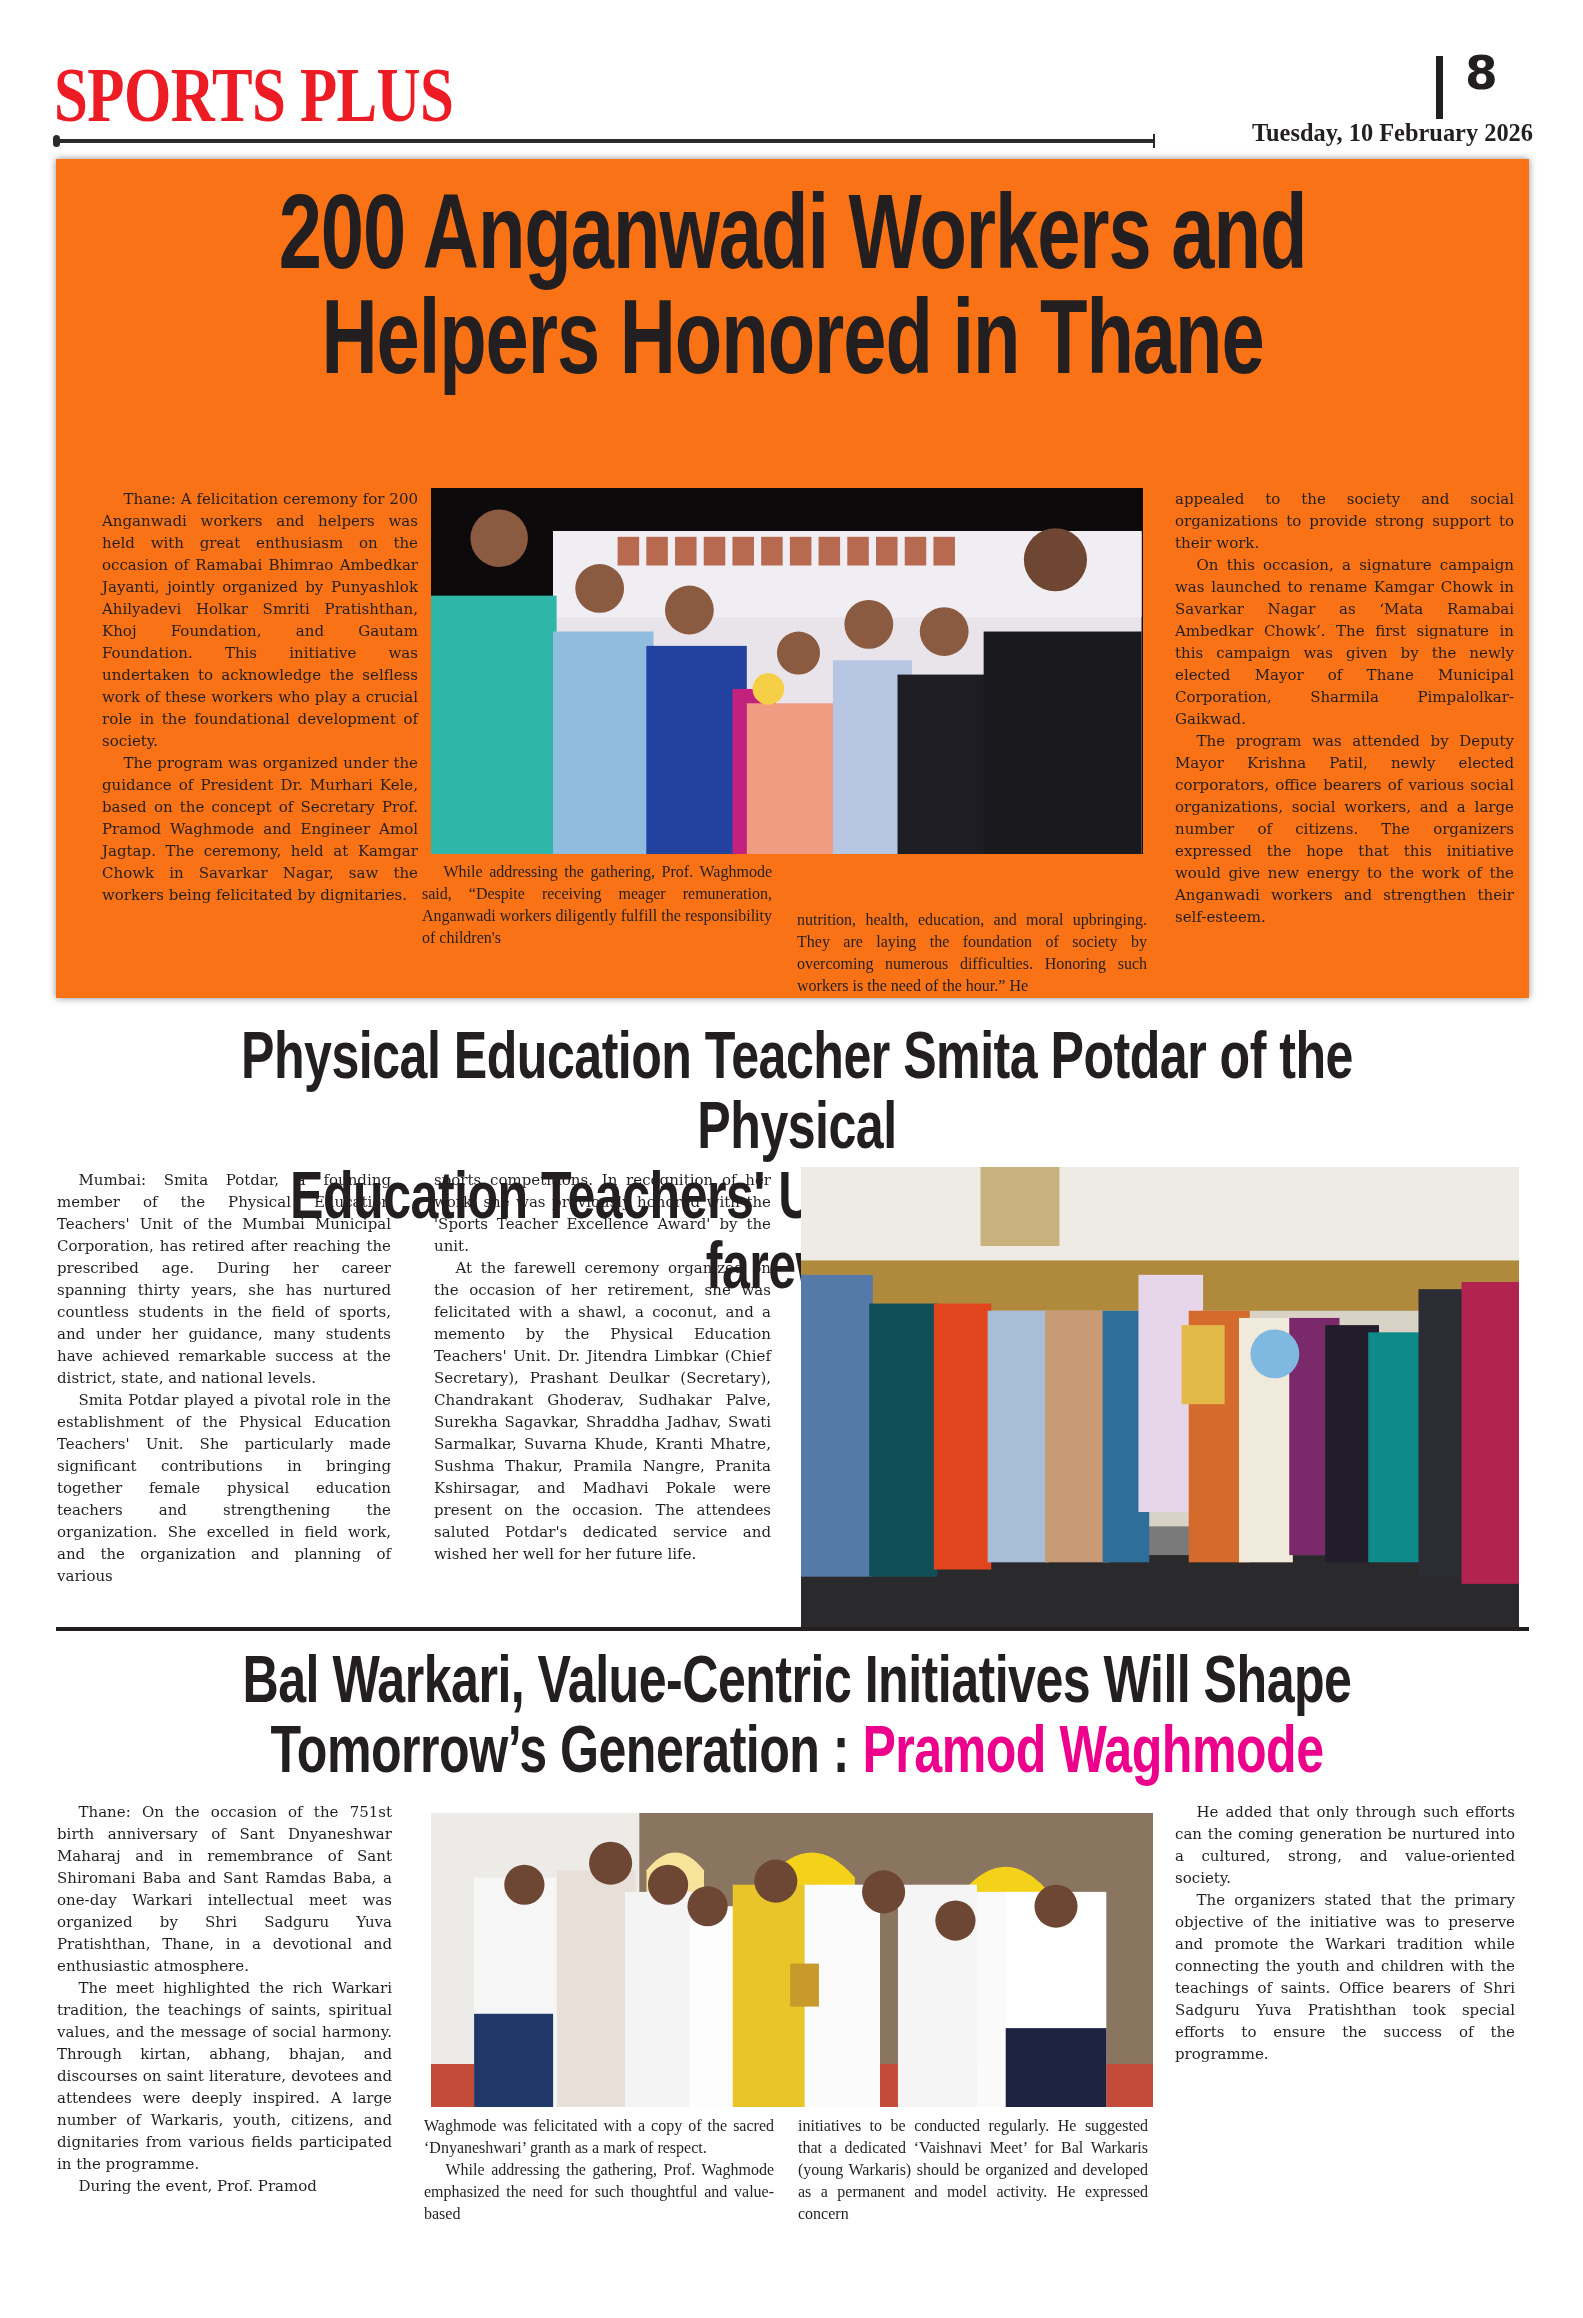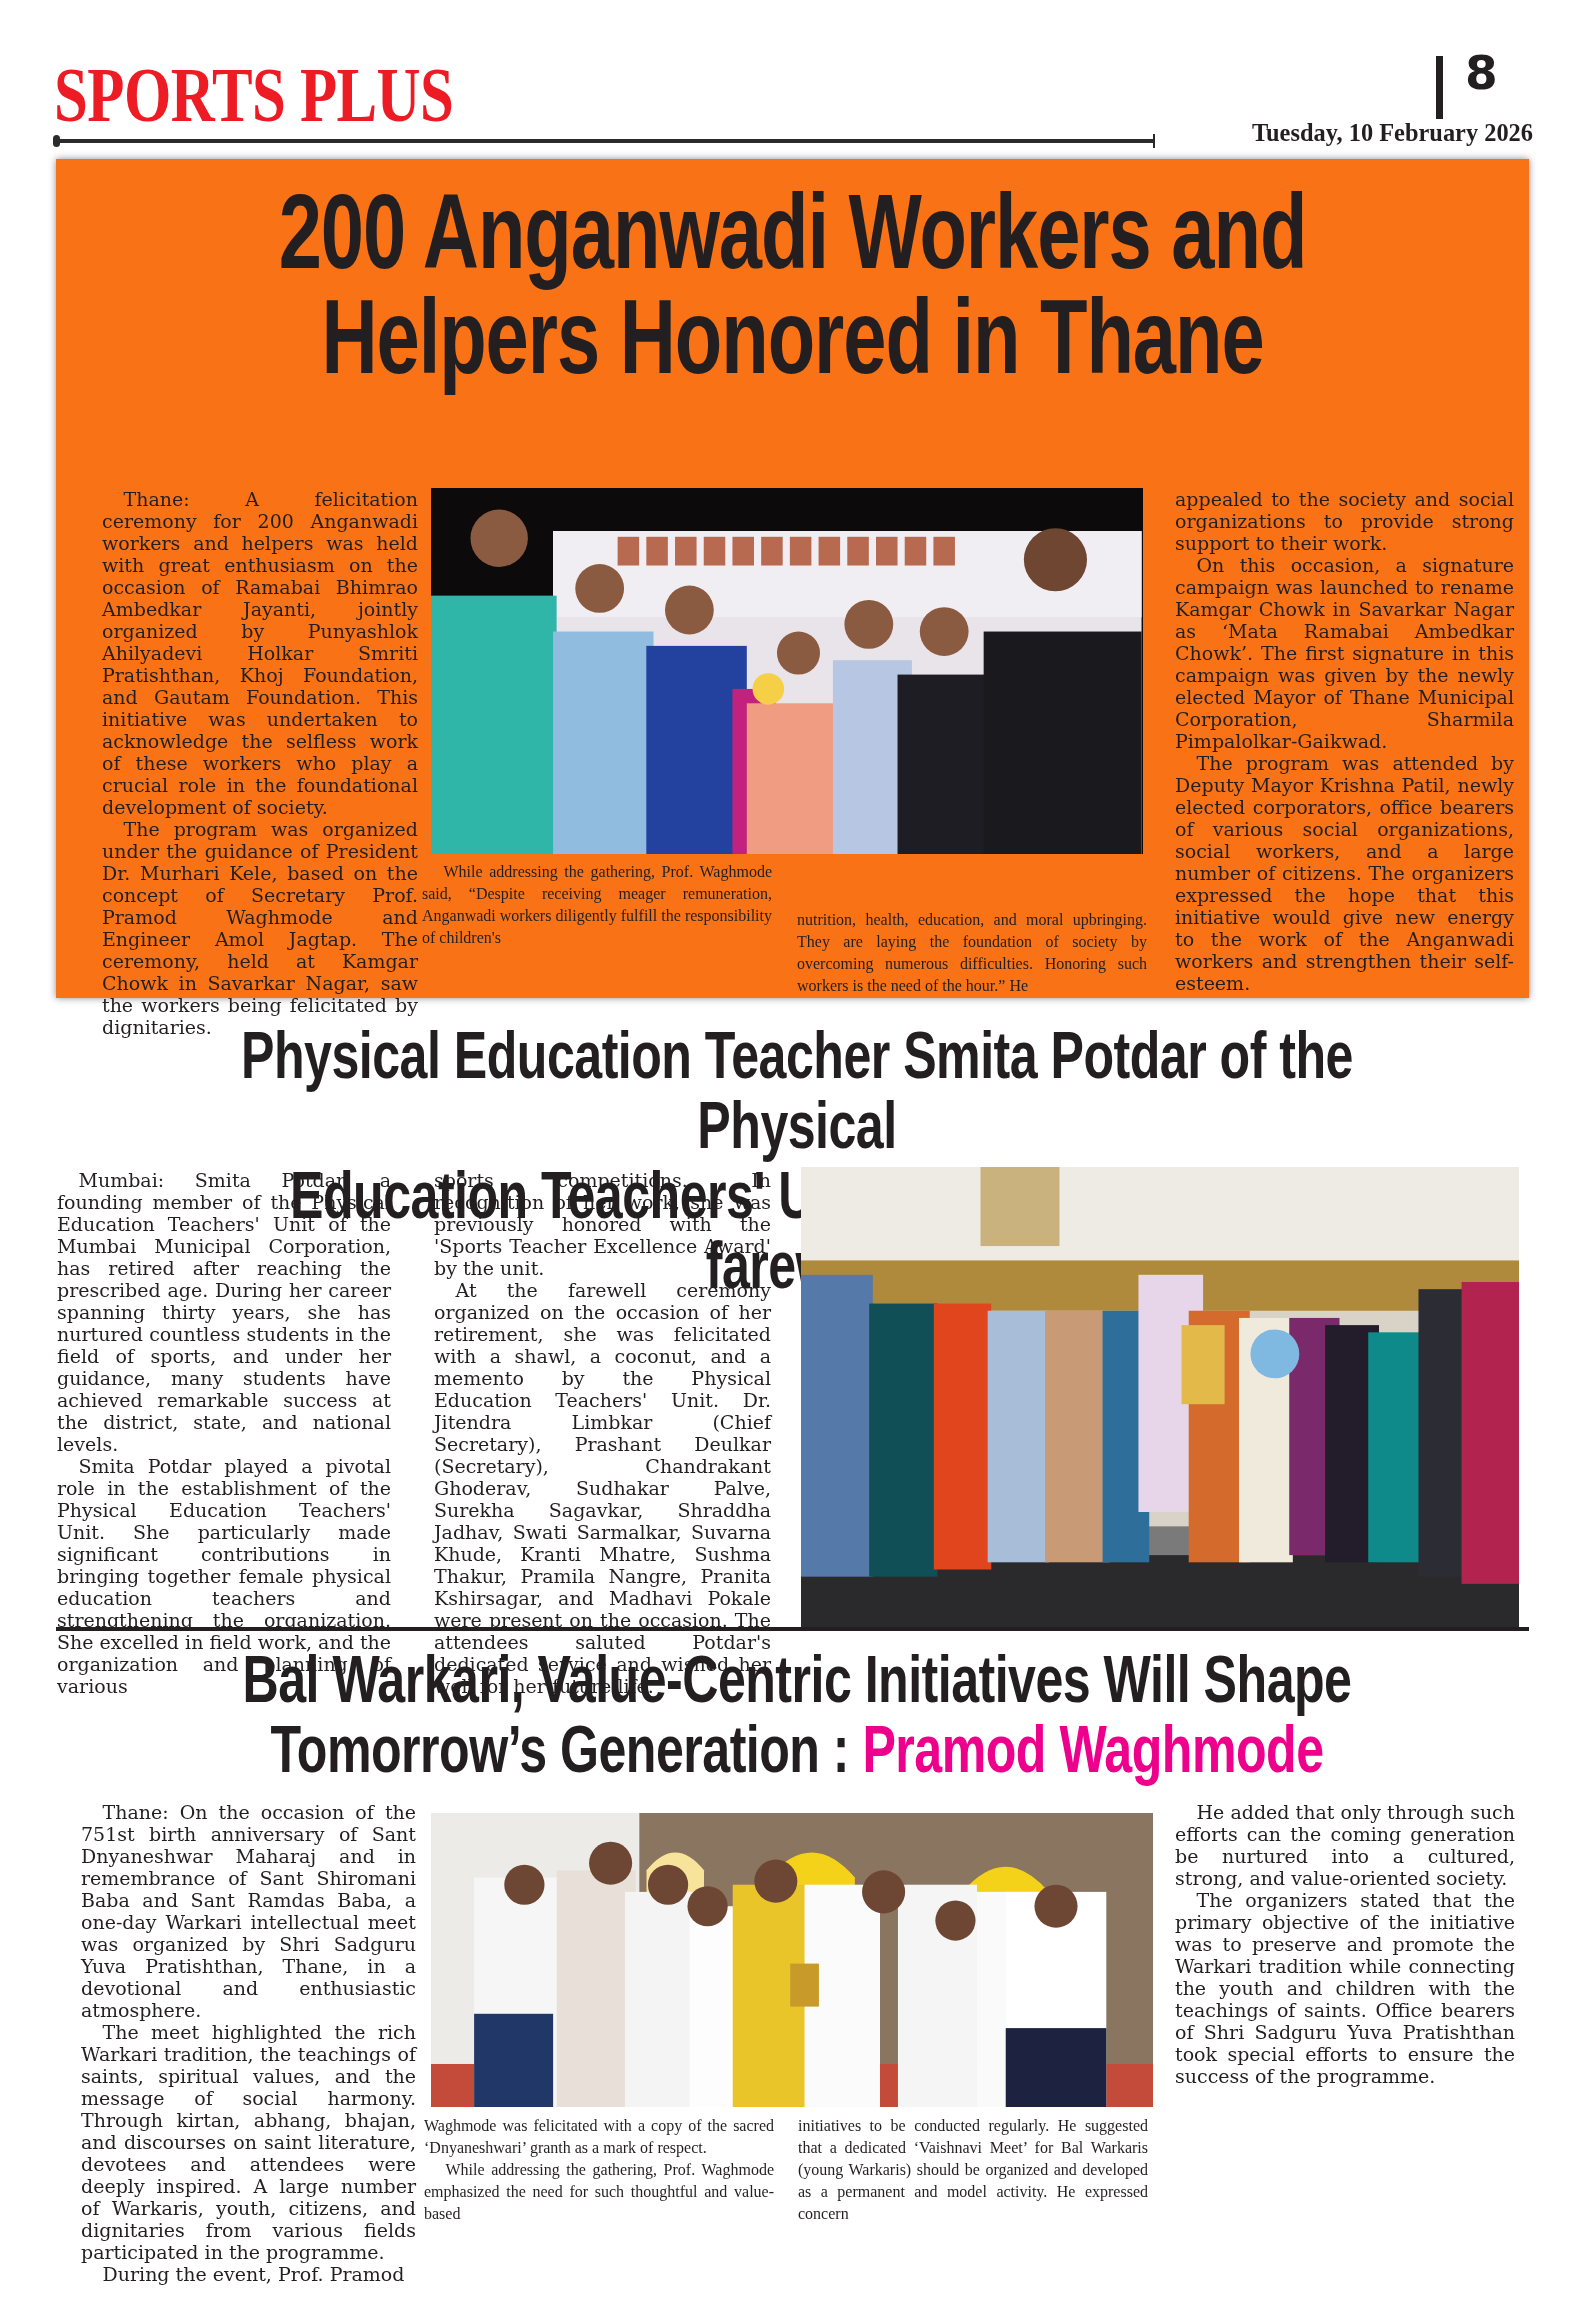--- a/index.html
+++ b/index.html
@@ -47,21 +47,21 @@
   .subband {
     position: absolute; left: 4.3px; top: 260px; width: 1465px; height: 50px; background: #f8c9e4;
     display: flex; align-items: center; justify-content: center;
   }
   .subband span {
     font-family: "DejaVu Sans", sans-serif; font-size: 40px; color: #231f20;
     transform: scaleX(0.72); display: inline-block; white-space: nowrap;
   }
 
   .col {
-    position: absolute; font-family: "DejaVu Serif", serif; font-size: 19px;
+    position: absolute; font-family: "DejaVu Serif", serif; font-size: 15px;
     line-height: 22px; text-align: justify; color: #231f20;
   }
   .col p { text-indent: 21.5px; }
   .col p.noindent { text-indent: 0; }
   .col.condensed { font-family: "Liberation Serif", serif; font-size: 16px; line-height: 22px; }
 
   .photo { position: absolute; overflow: hidden; }
   .photo svg { width: 100%; height: 100%; display: block; }
 
   .h2 {
@@ -187,21 +187,21 @@
 
 <div class="divider"></div>
 
 <div class="h2" style="top:1644px;">
   <div>Bal Warkari, Value-Centric Initiatives Will Shape</div>
   <div>
     <span>Tomorrow’s Generation : </span><span class="pink">Pramod Waghmode</span>
   </div>
 </div>
 
-<div class="col" style="left:57px; top:1801px; width:335px;margin-left:24px;">
+<div class="col" style="left:57px; top:1801px; width:335px;">
   <p>Thane: On the occasion of the 751st birth anniversary of Sant Dnyaneshwar Maharaj and in remembrance of Sant Shiromani Baba and Sant Ramdas Baba, a one-day Warkari intellectual meet was organized by Shri Sadguru Yuva Pratishthan, Thane, in a devotional and enthusiastic atmosphere.</p>
   <p>The meet highlighted the rich Warkari tradition, the teachings of saints, spiritual values, and the message of social harmony. Through kirtan, abhang, bhajan, and discourses on saint literature, devotees and attendees were deeply inspired. A large number of Warkaris, youth, citizens, and dignitaries from various fields participated in the programme.</p>
   <p>During the event, Prof. Pramod</p>
 </div>
 
 <div class="photo" style="left:431px; top:1813px; width:722px; height:294px;">
   <svg viewBox="0 0 1005 410" preserveAspectRatio="none">
     <rect width="1005" height="410" fill="#ecebe8"></rect>
     <rect x="290" y="0" width="715" height="380" fill="#8a7560"></rect>
     <path d="M470 380 V90 Q530 20 590 90 V380 Z" fill="#f5d21a"></path>

